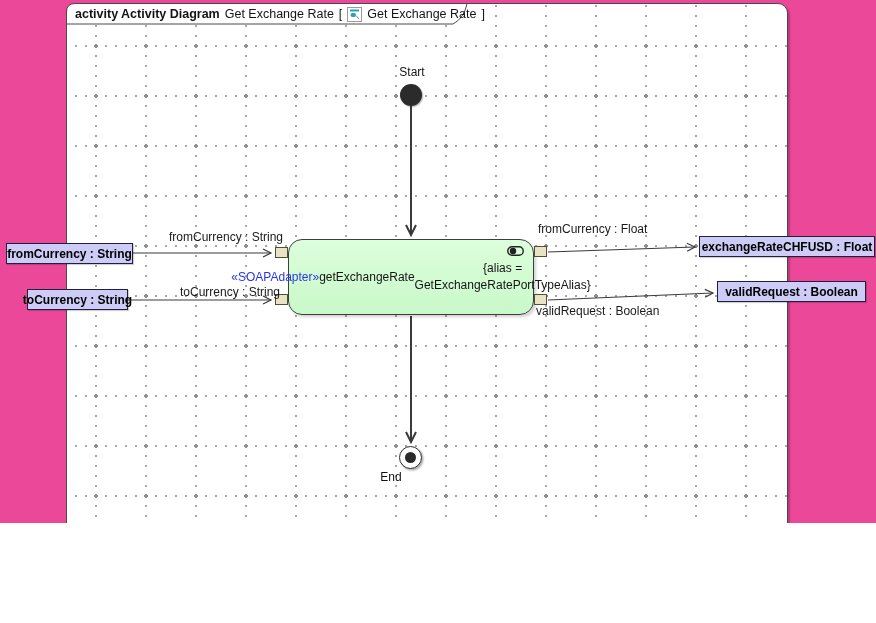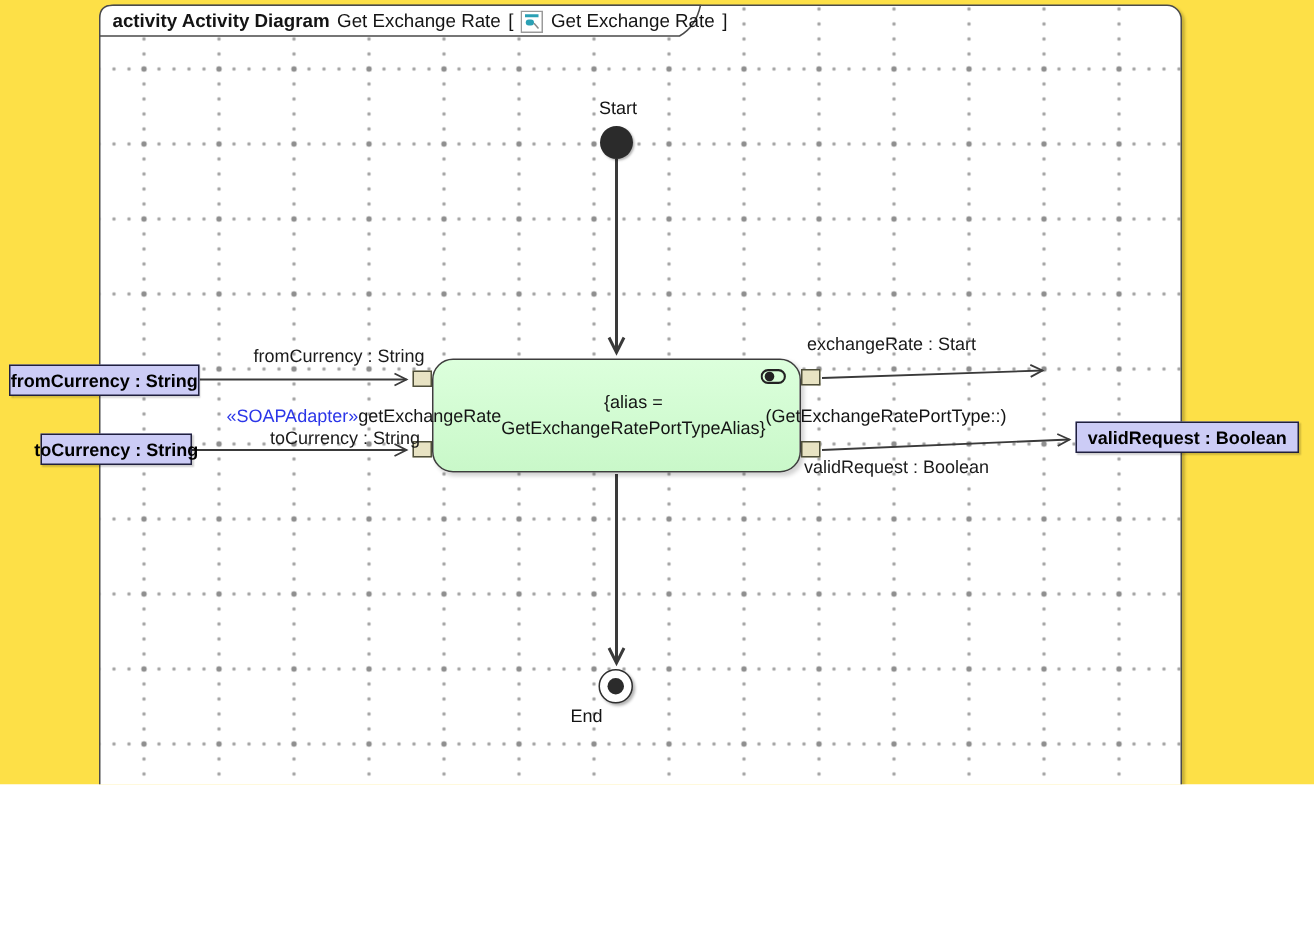--- a/index.html
+++ b/index.html
@@ -1,17 +1,17 @@
 <!DOCTYPE html>
 <html><head>
 <meta charset="utf-8">
 <style>
   html,body{margin:0;padding:0;background:#fff;}
   .canvas{
-    position:relative;width:876px;height:523px;background:#fde047;overflow:hidden;
+    position:relative;width:876px;height:523px;background:#ec4899;overflow:hidden;
     font-family:"Liberation Sans", sans-serif;color:#141414;
   }
   
   .frame{
     position:absolute;left:66px;top:3px;width:720px;height:610px;
     border:1px solid #4a4a4a;border-radius:10px;background:#fff;
     box-shadow:2px 2px 2px rgba(0,0,0,.22);
     background-image:
       radial-gradient(circle, #8f8f8f 1.7px, transparent 2.1px),
       radial-gradient(circle, #a6a6a6 1px, transparent 1.4px),
@@ -108,35 +108,35 @@
   <div class="start-node"></div>
 
   <div class="action-node">
     <svg class="action-decorator" width="17" height="10" viewBox="0 0 17 10">
       <rect x="0.75" y="0.75" width="15.5" height="8.5" rx="4.25" fill="none" stroke="#222" stroke-width="1.4"></rect>
       <circle cx="6" cy="5" r="3.2" fill="#222"></circle>
     </svg>
     <div class="stereotype">«SOAPAdapter»</div>
     <div class="name">getExchangeRate</div>
     <div>{alias = GetExchangeRatePortTypeAlias}</div>
-    <div>(GetExchangeRatePortType::)</div>
   </div>
 
   <div class="pin" style="left:275px;top:247px;"></div>
   <div class="pin" style="left:275px;top:294px;"></div>
   <div class="pin" style="left:534px;top:246px;"></div>
   <div class="pin" style="left:534px;top:294px;"></div>
 
   <div class="end-node">
     <div class="dot"></div>
   </div>
   <div class="node-label" style="left:377px;top:470px;width:28px;text-align:center;">End</div>
 
   <div class="param" style="left:6px;top:243px;width:127px;">fromCurrency : String</div>
   <div class="param" style="left:27px;top:289px;width:101px;">toCurrency : String</div>
+  <div class="param" style="left:699px;top:236px;width:176px;">exchangeRateCHFUSD : Float</div>
   <div class="param" style="left:717px;top:281px;width:149px;">validRequest : Boolean</div>
 
   <div class="edge-label" style="left:163px;top:230px;width:120px;text-align:right;">fromCurrency : String</div>
   <div class="edge-label" style="left:168px;top:285px;width:112px;text-align:right;">toCurrency : String</div>
-  <div class="edge-label" style="left:538px;top:222px;">exchangeRate : Start</div>
+  <div class="edge-label" style="left:538px;top:222px;">fromCurrency : Float</div>
   <div class="edge-label" style="left:536px;top:304px;">validRequest : Boolean</div>
 
 </div>
 
 </body></html>

